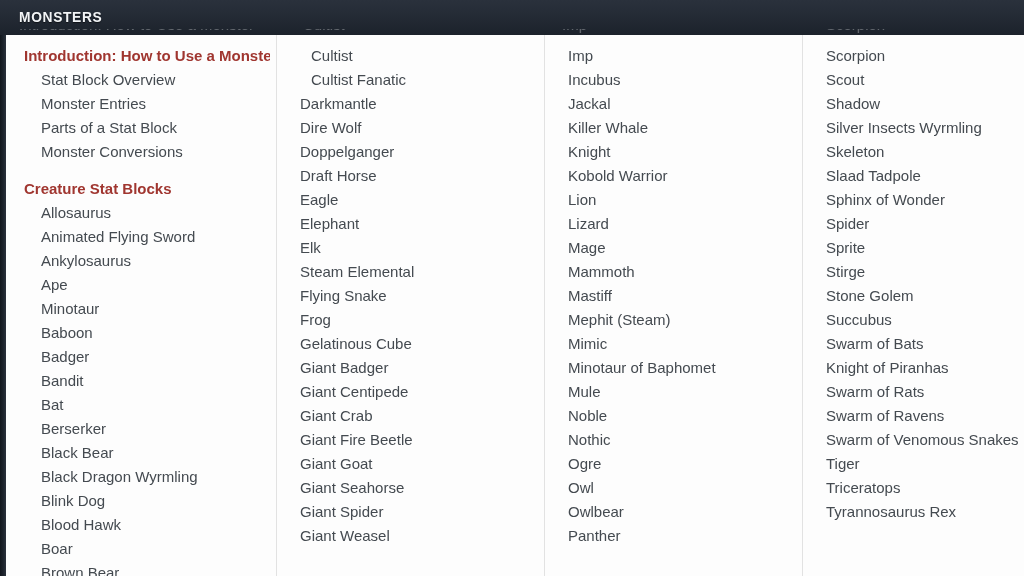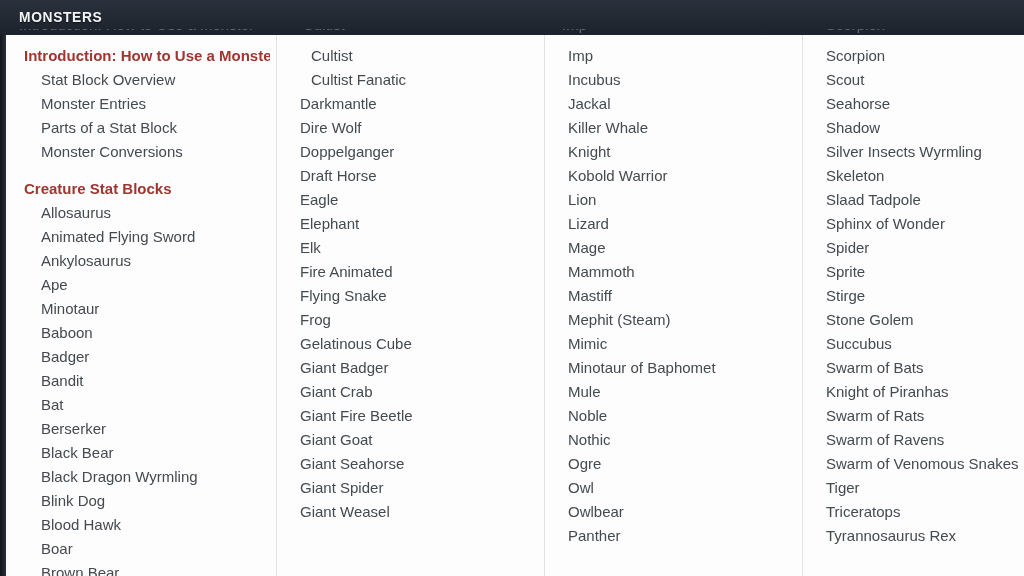--- a/index.html
+++ b/index.html
@@ -171,25 +171,26 @@
         <div class="col col-2">
           <div class="row indent">Cultist</div>
           <div class="row indent">Cultist Fanatic</div>
           <div class="row">Darkmantle</div>
           <div class="row">Dire Wolf</div>
           <div class="row">Doppelganger</div>
           <div class="row">Draft Horse</div>
           <div class="row">Eagle</div>
           <div class="row">Elephant</div>
           <div class="row">Elk</div>
-          <div class="row">Fire Animated</div>
+          <div class="row">Steam Elemental</div>
           <div class="row">Flying Snake</div>
           <div class="row">Frog</div>
           <div class="row">Gelatinous Cube</div>
           <div class="row">Giant Badger</div>
+          <div class="row">Giant Centipede</div>
           <div class="row">Giant Crab</div>
           <div class="row">Giant Fire Beetle</div>
           <div class="row">Giant Goat</div>
           <div class="row">Giant Seahorse</div>
           <div class="row">Giant Spider</div>
           <div class="row">Giant Weasel</div>
         </div>
         <div class="col col-3">
           <div class="row">Imp</div>
           <div class="row">Incubus</div>
@@ -209,21 +210,20 @@
           <div class="row">Noble</div>
           <div class="row">Nothic</div>
           <div class="row">Ogre</div>
           <div class="row">Owl</div>
           <div class="row">Owlbear</div>
           <div class="row">Panther</div>
         </div>
         <div class="col col-4">
           <div class="row">Scorpion</div>
           <div class="row">Scout</div>
-          <div class="row">Seahorse</div>
           <div class="row">Shadow</div>
           <div class="row">Silver Insects Wyrmling</div>
           <div class="row">Skeleton</div>
           <div class="row">Slaad Tadpole</div>
           <div class="row">Sphinx of Wonder</div>
           <div class="row">Spider</div>
           <div class="row">Sprite</div>
           <div class="row">Stirge</div>
           <div class="row">Stone Golem</div>
           <div class="row">Succubus</div>

